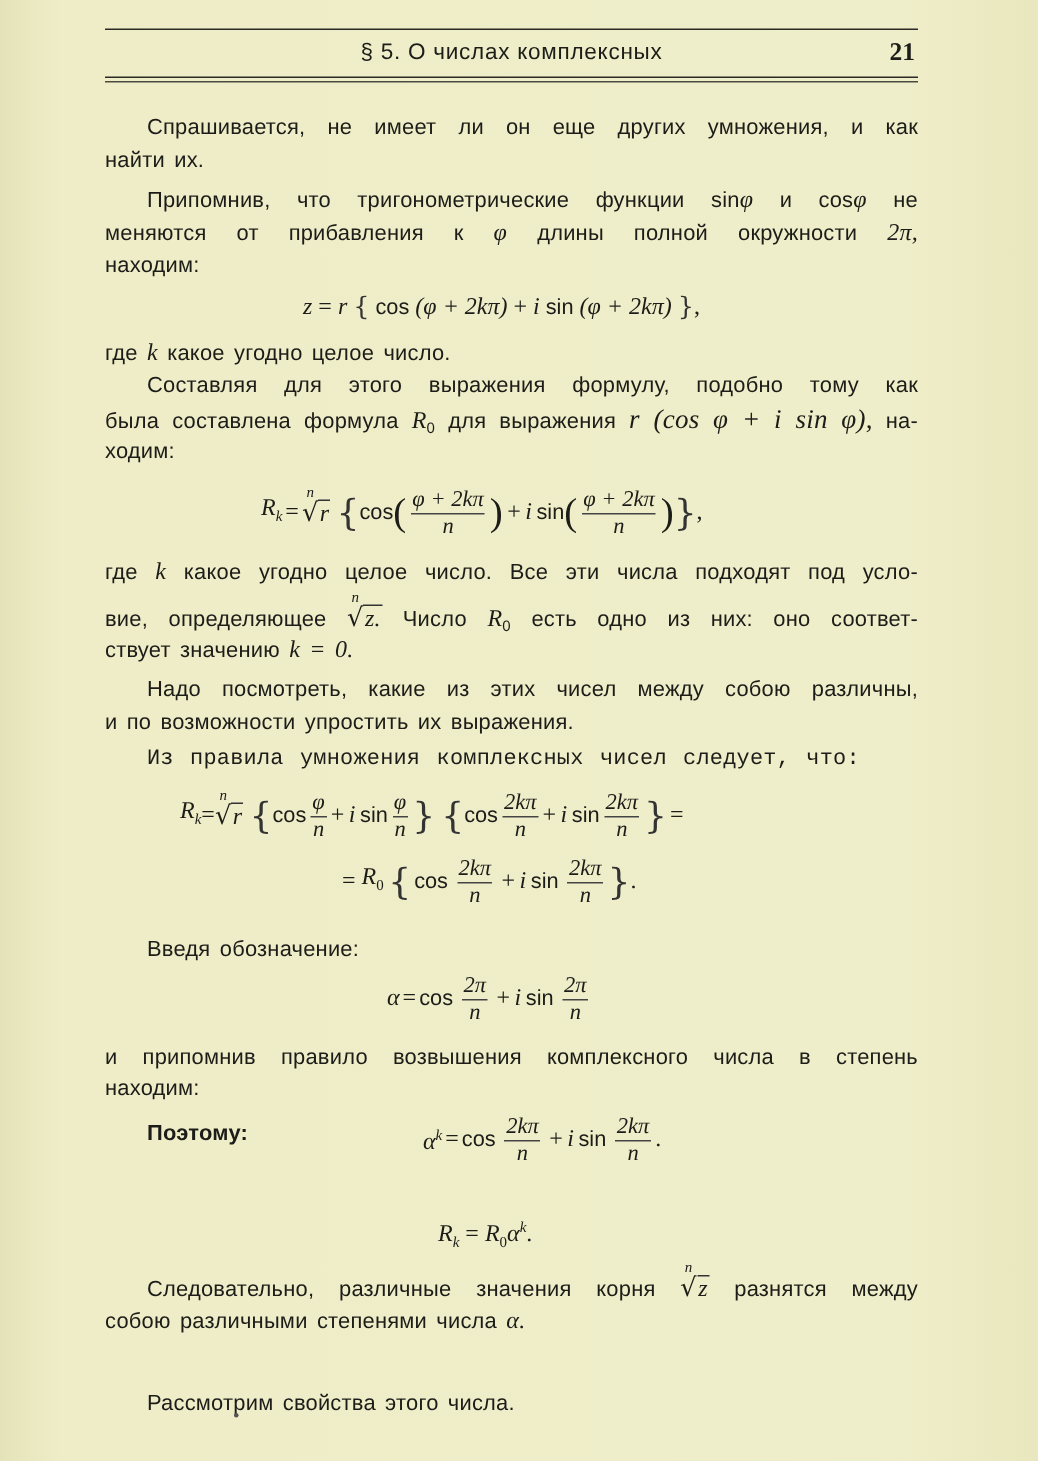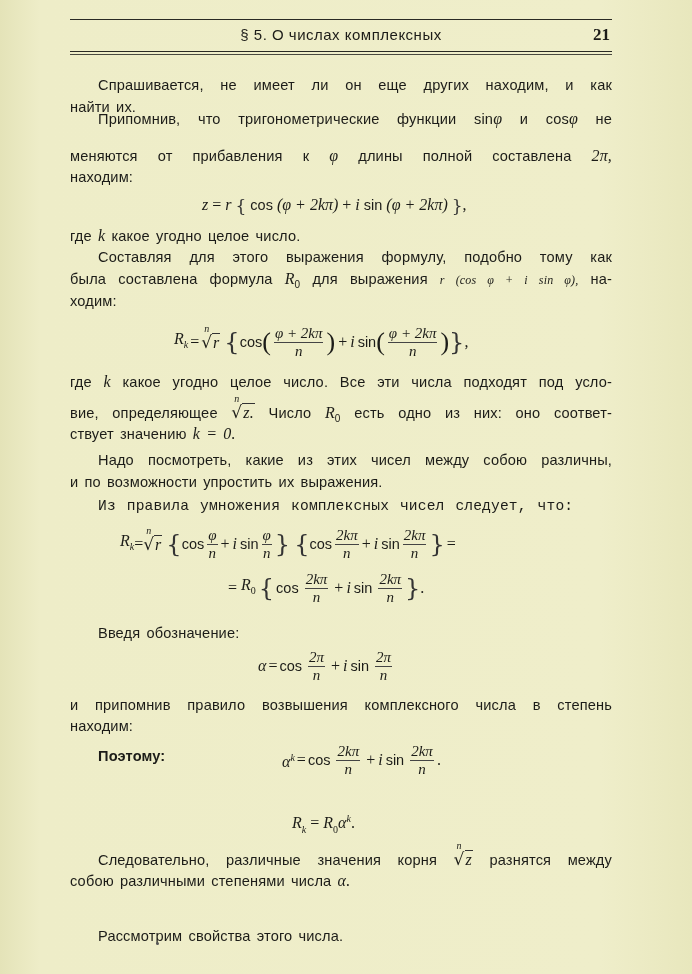--- a/index.html
+++ b/index.html
@@ -56,34 +56,34 @@
 <div class="page">
 
   <div class="rule-top"></div>
   <div class="running-head">
     <span class="title">§ 5. О числах комплексных</span>
     <span class="pageno">21</span>
   </div>
   <div class="rule-b1"></div>
   <div class="rule-b2"></div>
 
-  <div class="line ind just" style="top:76px;">Спрашивается, не имеет ли он еще других находим, и как</div>
+  <div class="line ind just" style="top:76px;">Спрашивается, не имеет ли он еще других умножения, и как</div>
   <div class="line" style="top:98px;">найти их.</div>
 
-  <div class="line ind just" style="top:110px;">
+  <div class="line ind just" style="top:125px;">
     <span>Припомнив, что тригонометрические функции</span>
     <span class="mr">sin</span><span class="m">φ</span>
     <span>и</span>
     <span class="mr">cos</span><span class="m">φ</span>
     <span>не</span>
   </div>
   <div class="line just" style="top:147px;">
     <span>меняются от прибавления к</span>
     <span class="m">φ</span>
-    <span>длины полной составлена</span>
+    <span>длины полной окружности</span>
     <span class="m">2π,</span>
   </div>
   <div class="line" style="top:168px;">находим:</div>
 
   <div class="formula" style="left:132px; top:196px;">
     <span class="it">z</span>
     <span>=</span>
     <span class="it">r</span>
     <span class="brace" style="font-size:17px;">{</span>
     <span class="fn">cos</span>
@@ -98,21 +98,21 @@
   <div class="line" style="top:227px;">
     <span>где</span>
     <span class="m">k</span>
     <span>какое угодно целое число.</span>
   </div>
   <div class="line ind just" style="top:248px;">Составляя для этого выражения формулу, подобно тому как</div>
   <div class="line just" style="top:270px;">
     <span>была составлена формула</span>
     <span><span class="m">R</span><sub>0</sub></span>
     <span>для выражения</span>
-    <span class="m" style="font-size:12px;">r (cos φ + i sin φ),</span>
+    <span class="m" style="font-size:18px;">r (cos φ + i sin φ),</span>
     <span>на-</span>
   </div>
   <div class="line" style="top:292px;">ходим:</div>
 
   <div class="formula" style="left:104px; top:320px; height:44px; display:flex; align-items:center;">
     <span><span class="it">R</span><sub class="it">k</sub></span>
     <span style="margin:0 2px;">=</span>
     <span class="rad">
       <span class="idx">n</span>
       <span class="sym">√</span><span class="body">r</span>

